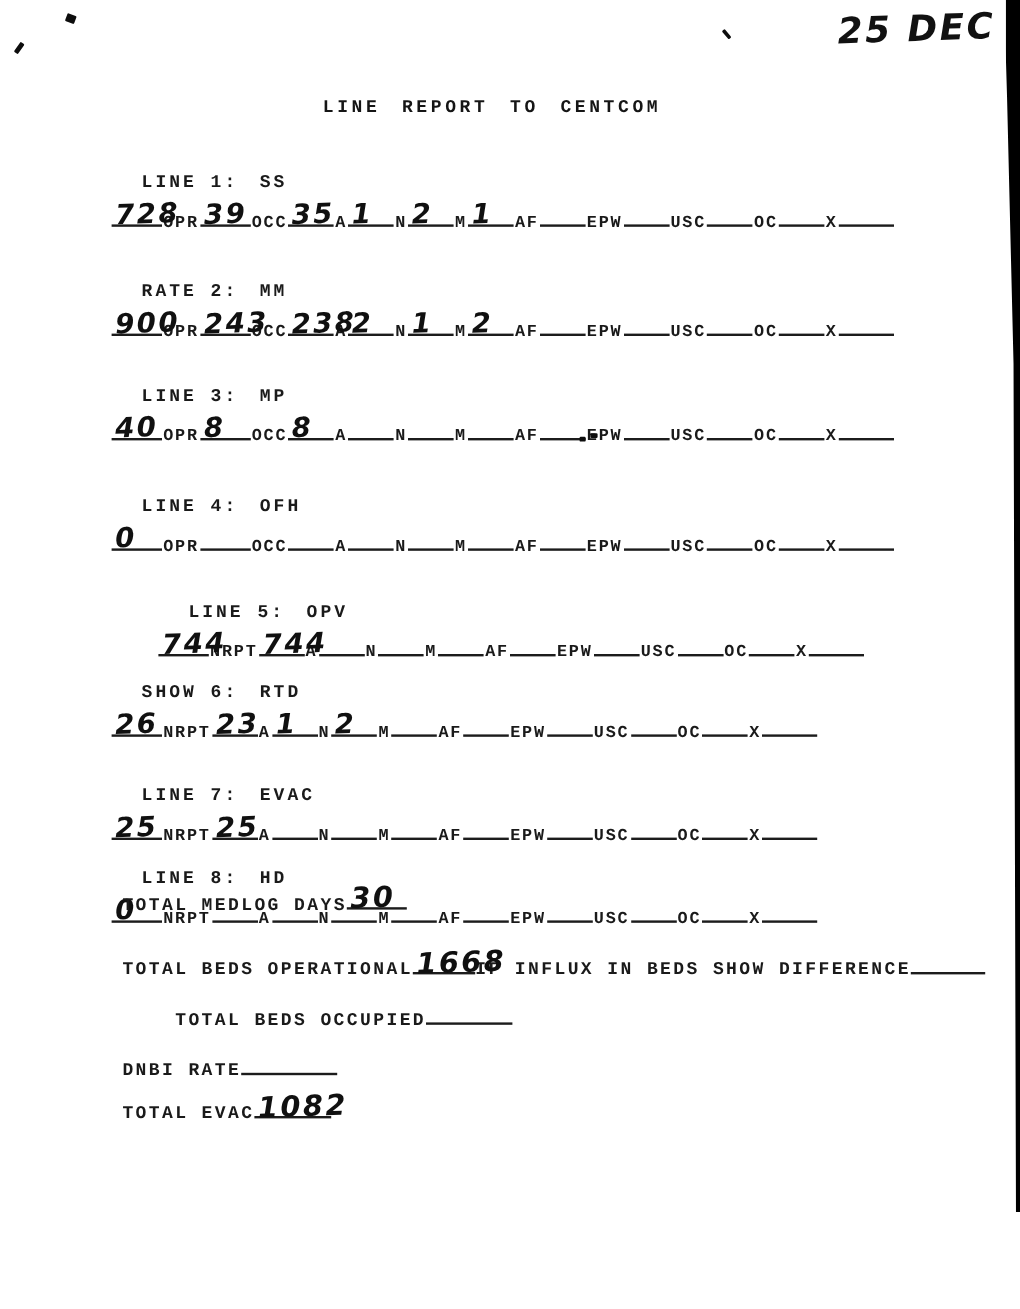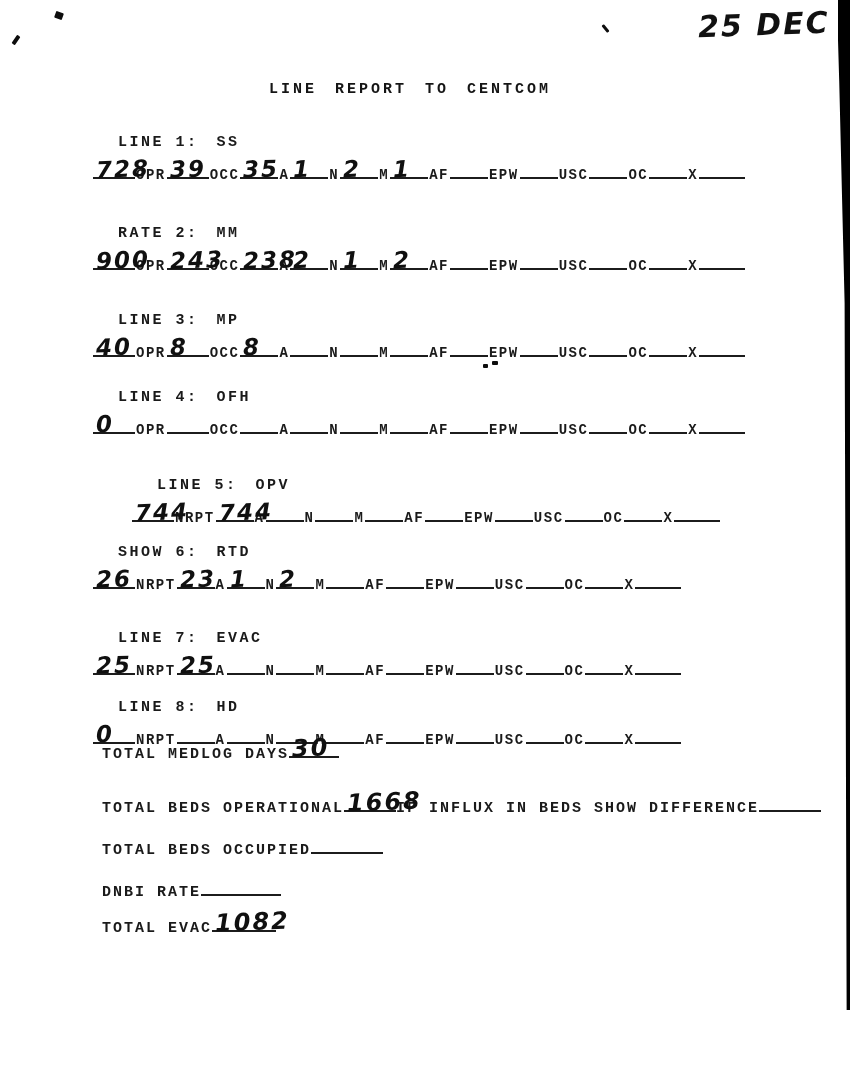--- a/index.html
+++ b/index.html
@@ -28,21 +28,21 @@
   
   .title{
     position:absolute;top:81px;left:0;width:820px;
     text-align:center;
     font-weight:bold;font-size:15px;letter-spacing:3px;
     word-spacing:6px;
     color:#151515;
   }
   
   .lines-wrap{
-    position:absolute;top:116px;left:0;width:850px;
+    position:absolute;top:126px;left:0;width:850px;
   }
   .lblock{padding-left:118px;}
   .lline{
     font-weight:bold;font-size:15px;letter-spacing:2.5px;
     white-space:nowrap;
   }
   .lline .code{margin-left:18px;}
   .erow{
     margin-top:8px;margin-left:-25px;
     white-space:nowrap;
@@ -108,21 +108,21 @@
         <div class="erow"><span class="blank w-val"><span class="hw">728</span></span><span class="flab">OPR</span><span class="blank w-val"><span class="hw">39</span></span><span class="flab">OCC</span><span class="blank w-sm"><span class="hw">35</span></span><span class="flab">A</span><span class="blank w-sm"><span class="hw">1</span></span><span class="flab">N</span><span class="blank w-sm"><span class="hw">2</span></span><span class="flab">M</span><span class="blank w-sm"><span class="hw">1</span></span><span class="flab">AF</span><span class="blank w-sm"></span><span class="flab">EPW</span><span class="blank w-sm"></span><span class="flab">USC</span><span class="blank w-sm"></span><span class="flab">OC</span><span class="blank w-sm"></span><span class="flab">X</span><span class="blank w-tr"></span></div>
       </div>
       <div class="lblock" style="margin-top: 40px;">
         <div class="lline"><span>RATE 2:</span><span class="code">MM</span></div>
         <div class="erow"><span class="blank w-val"><span class="hw">900</span></span><span class="flab">OPR</span><span class="blank w-val"><span class="hw">243</span></span><span class="flab">OCC</span><span class="blank w-sm"><span class="hw">238</span></span><span class="flab">A</span><span class="blank w-sm"><span class="hw">2</span></span><span class="flab">N</span><span class="blank w-sm"><span class="hw">1</span></span><span class="flab">M</span><span class="blank w-sm"><span class="hw">2</span></span><span class="flab">AF</span><span class="blank w-sm"></span><span class="flab">EPW</span><span class="blank w-sm"></span><span class="flab">USC</span><span class="blank w-sm"></span><span class="flab">OC</span><span class="blank w-sm"></span><span class="flab">X</span><span class="blank w-tr"></span></div>
       </div>
       <div class="lblock" style="margin-top: 36px;">
         <div class="lline"><span>LINE 3:</span><span class="code">MP</span></div>
         <div class="erow"><span class="blank w-val"><span class="hw">40</span></span><span class="flab">OPR</span><span class="blank w-val"><span class="hw">8</span></span><span class="flab">OCC</span><span class="blank w-sm"><span class="hw">8</span></span><span class="flab">A</span><span class="blank w-sm"></span><span class="flab">N</span><span class="blank w-sm"></span><span class="flab">M</span><span class="blank w-sm"></span><span class="flab">AF</span><span class="blank w-sm"></span><span class="flab">EPW</span><span class="blank w-sm"></span><span class="flab">USC</span><span class="blank w-sm"></span><span class="flab">OC</span><span class="blank w-sm"></span><span class="flab">X</span><span class="blank w-tr"></span></div>
       </div>
-      <div class="lblock" style="margin-top: 26px;">
+      <div class="lblock" style="margin-top: 41px;">
         <div class="lline"><span>LINE 4:</span><span class="code">OFH</span></div>
         <div class="erow"><span class="blank w-val"><span class="hw">0</span></span><span class="flab">OPR</span><span class="blank w-val"></span><span class="flab">OCC</span><span class="blank w-sm"></span><span class="flab">A</span><span class="blank w-sm"></span><span class="flab">N</span><span class="blank w-sm"></span><span class="flab">M</span><span class="blank w-sm"></span><span class="flab">AF</span><span class="blank w-sm"></span><span class="flab">EPW</span><span class="blank w-sm"></span><span class="flab">USC</span><span class="blank w-sm"></span><span class="flab">OC</span><span class="blank w-sm"></span><span class="flab">X</span><span class="blank w-tr"></span></div>
       </div>
       <div class="lblock" style="margin-top: 37px; margin-left: 39px;">
         <div class="lline"><span>LINE 5:</span><span class="code">OPV</span></div>
         <div class="erow"><span class="blank w-val"><span class="hw">744</span></span><span class="flab">NRPT</span><span class="blank w-sm"><span class="hw">744</span></span><span class="flab">A</span><span class="blank w-sm"></span><span class="flab">N</span><span class="blank w-sm"></span><span class="flab">M</span><span class="blank w-sm"></span><span class="flab">AF</span><span class="blank w-sm"></span><span class="flab">EPW</span><span class="blank w-sm"></span><span class="flab">USC</span><span class="blank w-sm"></span><span class="flab">OC</span><span class="blank w-sm"></span><span class="flab">X</span><span class="blank w-tr"></span></div>
       </div>
       <div class="lblock" style="margin-top: 16px;">
         <div class="lline"><span>SHOW 6:</span><span class="code">RTD</span></div>
         <div class="erow"><span class="blank w-val"><span class="hw">26</span></span><span class="flab">NRPT</span><span class="blank w-sm"><span class="hw">23</span></span><span class="flab">A</span><span class="blank w-sm"><span class="hw">1</span></span><span class="flab">N</span><span class="blank w-sm"><span class="hw">2</span></span><span class="flab">M</span><span class="blank w-sm"></span><span class="flab">AF</span><span class="blank w-sm"></span><span class="flab">EPW</span><span class="blank w-sm"></span><span class="flab">USC</span><span class="blank w-sm"></span><span class="flab">OC</span><span class="blank w-sm"></span><span class="flab">X</span><span class="blank w-tr"></span></div>
@@ -133,21 +133,21 @@
       </div>
       <div class="lblock" style="margin-top: 18px;">
         <div class="lline"><span>LINE 8:</span><span class="code">HD</span></div>
         <div class="erow"><span class="blank w-val"><span class="hw">0</span></span><span class="flab">NRPT</span><span class="blank w-sm"></span><span class="flab">A</span><span class="blank w-sm"></span><span class="flab">N</span><span class="blank w-sm"></span><span class="flab">M</span><span class="blank w-sm"></span><span class="flab">AF</span><span class="blank w-sm"></span><span class="flab">EPW</span><span class="blank w-sm"></span><span class="flab">USC</span><span class="blank w-sm"></span><span class="flab">OC</span><span class="blank w-sm"></span><span class="flab">X</span><span class="blank w-tr"></span></div>
       </div>
     </div>
 
   <div class="totals-wrap" id="totals-wrap">
       <div class="trow" style="margin-top: 0px;"><span class="tlabel">TOTAL MEDLOG DAYS</span><span class="blank tblank" style="width: 50px;"><span class="hw">30</span></span></div>
       <div class="trow" style="margin-top: 30px;"><span class="tlabel">TOTAL BEDS OPERATIONAL</span><span class="blank tblank" style="width: 52px;"><span class="hw">1668</span></span><span class="tlabel">IF INFLUX IN BEDS SHOW DIFFERENCE</span><span class="blank tblank" style="width: 62px;"></span></div>
-      <div class="trow" style="margin-top: 18px;"><span class="tlabel">TOTAL BEDS OCCUPIED</span><span class="blank tblank" style="width: 72px;"></span></div>
+      <div class="trow" style="margin-top: 18px; margin-left: 44px;"><span class="tlabel">TOTAL BEDS OCCUPIED</span><span class="blank tblank" style="width: 72px;"></span></div>
       <div class="trow" style="margin-top: 18px;"><span class="tlabel">DNBI RATE</span><span class="blank tblank" style="width: 80px;"></span></div>
       <div class="trow" style="margin-top: 12px;"><span class="tlabel">TOTAL EVAC</span><span class="blank tblank" style="width: 64px;"><span class="hw">1082</span></span></div>
     </div>
 
   <div class="scan-bar"></div>
   <div class="speck speck-a"></div>
   <div class="speck speck-b"></div>
   <div class="speck speck-c"></div>
   <div class="speck speck-d"></div>
   <div class="speck speck-e"></div>

